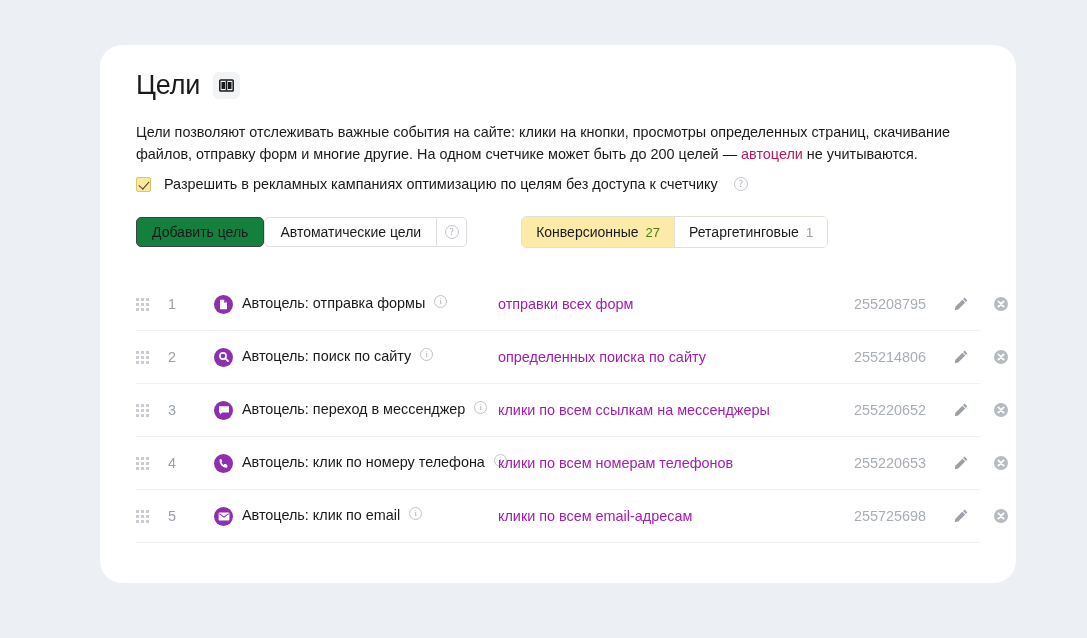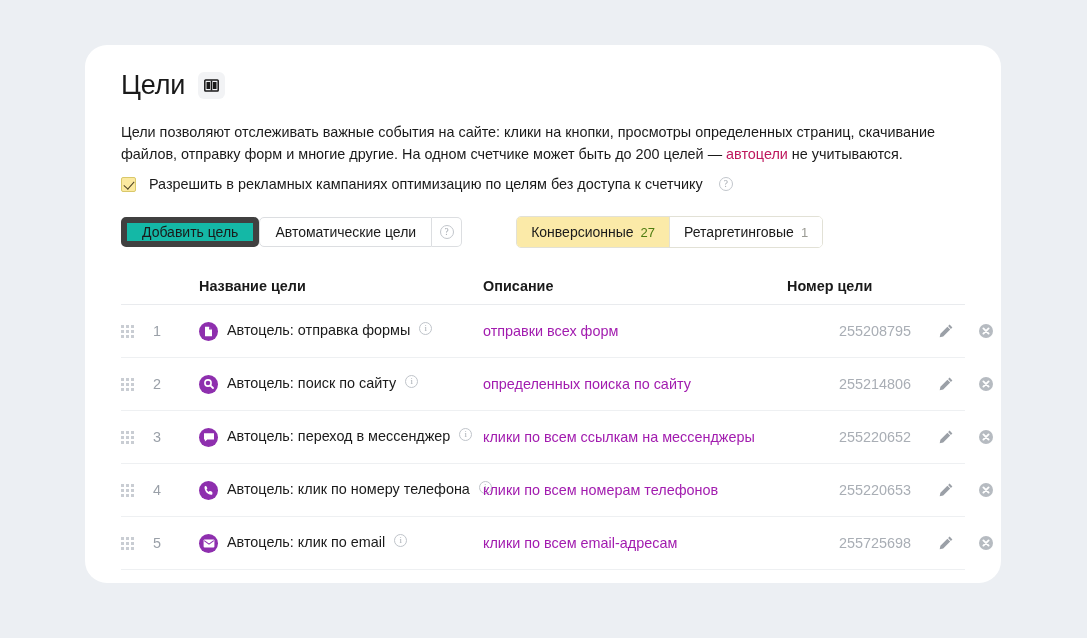--- a/index.html
+++ b/index.html
@@ -13,21 +13,21 @@
 
   .page {
     position: relative;
     width: 1087px; height: 638px;
     background: #eceff3;
     overflow: hidden;
   }
 
   .card {
     position: absolute;
-    left: 85px; top: 45px;
+    left: 100px; top: 45px;
     width: 916px; height: 538px;
     background: #ffffff;
     border-radius: 22px;
     overflow: hidden;
   }
 
   .inner { padding: 20px 36px 0 36px; }
 
   
   .title-row {
@@ -117,22 +117,22 @@
     border-radius: 5px;
     font-size: 14px;
     display: flex;
     align-items: center;
     justify-content: center;
     padding: 0 15px;
     color: #1a1a1a;
     white-space: nowrap;
   }
   .btn-yellow {
-    background: #14b8a6;
-    border: 6px solid #404040;
+    background: #15803d;
+    border: 1px solid #404040;
   }
   .btn-group {
     display: flex;
   }
   .btn-white {
     background: #ffffff;
     border: 1px solid #dcdee1;
     border-radius: 5px 0 0 5px;
   }
   .btn-help {
@@ -323,28 +323,20 @@
             <span class="cnt">27</span>
           </div>
           <div class="seg">
             <span>Ретаргетинговые</span>
             <span class="cnt">1</span>
           </div>
         </div>
       </div>
 
       <div class="table">
-        <div class="thead">
-          <div class="col-drag"></div>
-          <div class="col-num"></div>
-          <div class="col-name th">Название цели</div>
-          <div class="col-desc th">Описание</div>
-          <div class="col-id th">Номер цели</div>
-          <div class="col-act"></div>
-        </div>
 
         <div id="rows">
             <div class="row">
               <div class="col-drag">
                 <span class="drag">
                   <i></i>
                   <i></i>
                   <i></i>
                   <i></i>
                   <i></i>

